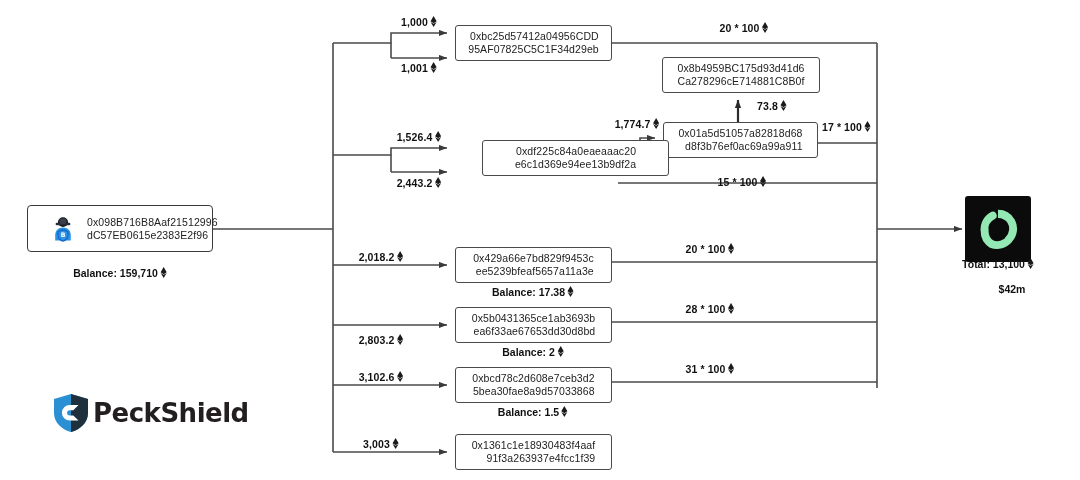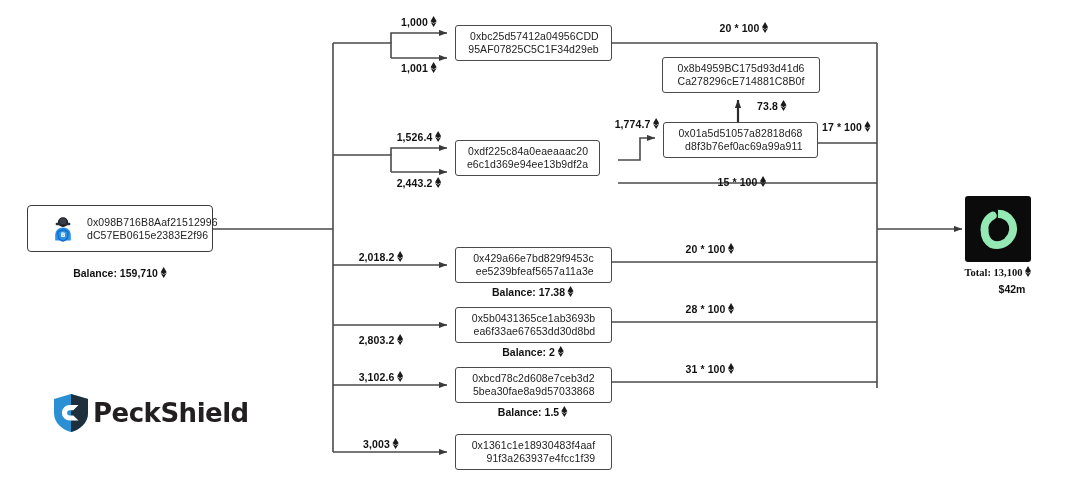--- a/index.html
+++ b/index.html
@@ -155,21 +155,21 @@
       <path d="M4 9.3 L7.6 7.1 L4 13 L.4 7.1 Z" fill="#1a1a1a"></path>
     </svg>
 </div>
 <div class="label" style="left:822px;top:121px;">
   <span>17 * 100</span><svg class="eth" viewBox="0 0 8 13">
       <path d="M4 0 L7.6 6.3 L4 8.5 L.4 6.3 Z" fill="#1a1a1a"></path>
       <path d="M4 9.3 L7.6 7.1 L4 13 L.4 7.1 Z" fill="#1a1a1a"></path>
     </svg>
 </div>
 
-<div class="node" style="left:455px;top:140px;width:145px;height:36px;">
+<div class="node" style="left:482px;top:140px;width:187px;height:36px;">
   <div class="node-addr"><span>0xdf225c84a0eaeaaac20</span><br><span>e6c1d369e94ee13b9df2a</span></div>
 </div>
 <div class="label c" style="left:419px;top:131px;">
   <span>1,526.4</span><svg class="eth" viewBox="0 0 8 13">
       <path d="M4 0 L7.6 6.3 L4 8.5 L.4 6.3 Z" fill="#1a1a1a"></path>
       <path d="M4 9.3 L7.6 7.1 L4 13 L.4 7.1 Z" fill="#1a1a1a"></path>
     </svg>
 </div>
 <div class="label c" style="left:419px;top:177px;">
   <span>2,443.2</span><svg class="eth" viewBox="0 0 8 13">
@@ -263,21 +263,21 @@
 <div class="tc-logo" style="left:965px;top:196px;width:66px;height:66px;">
   <svg viewBox="0 0 64 64" width="56" height="56">
     <path d="M32 10 a22 22 0 0 1 19 11 a4.5 4.5 0 0 1 -7.6 4.8 a13.5 13.5 0 0 0 -11.4 -6.3 z" fill="#94e8b4"></path>
     <path d="M51 21 a22 22 0 0 1 -3 25.5 a4.5 4.5 0 0 1 -6.8 -5.9 a13.5 13.5 0 0 0 1.9 -15.6 z" fill="#94e8b4"></path>
     <path d="M48 46.5 a22 22 0 0 1 -25 6.8 a4.5 4.5 0 0 1 3.4 -8.3 a13.5 13.5 0 0 0 15.3 -4.2 z" fill="#94e8b4"></path>
     <path d="M23 53.3 a22 22 0 0 1 -10.8 -19.4 a4.5 4.5 0 0 1 9 .3 a13.5 13.5 0 0 0 6.6 11.8 z" fill="#94e8b4"></path>
     <path d="M12.2 33.9 a22 22 0 0 1 12.4 -21.5 a4.5 4.5 0 0 1 3.8 8.1 a13.5 13.5 0 0 0 -7.4 13.2 z" fill="#94e8b4"></path>
     <circle cx="32" cy="32" r="8.4" fill="#0b0b0b"></circle>
   </svg>
 </div>
-<div class="balance" style="left:998px;top:266px;font-family:Liberation Serif, serif;">
+<div class="balance" style="left:998px;top:258px;">
   <span>Total: 13,100</span><svg class="eth" viewBox="0 0 8 13">
       <path d="M4 0 L7.6 6.3 L4 8.5 L.4 6.3 Z" fill="#1a1a1a"></path>
       <path d="M4 9.3 L7.6 7.1 L4 13 L.4 7.1 Z" fill="#1a1a1a"></path>
     </svg>
 </div>
 <div class="balance" style="left:998px;top:283px;padding-left:28px;">
   <span>$42m</span>
 </div>
 
 <div class="ps-logo" style="left:52px;top:365px;margin-top:28px;">

